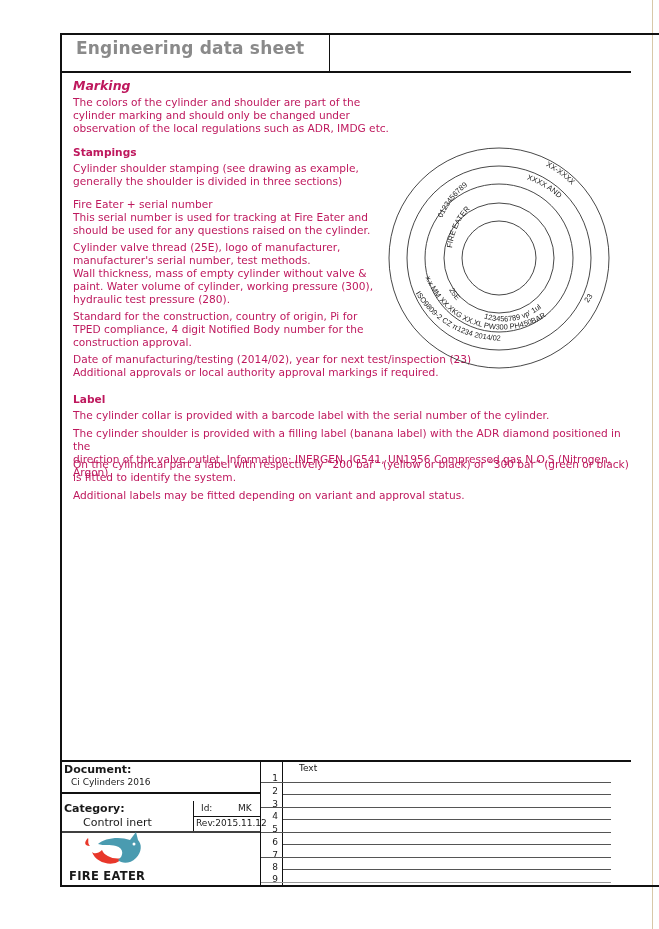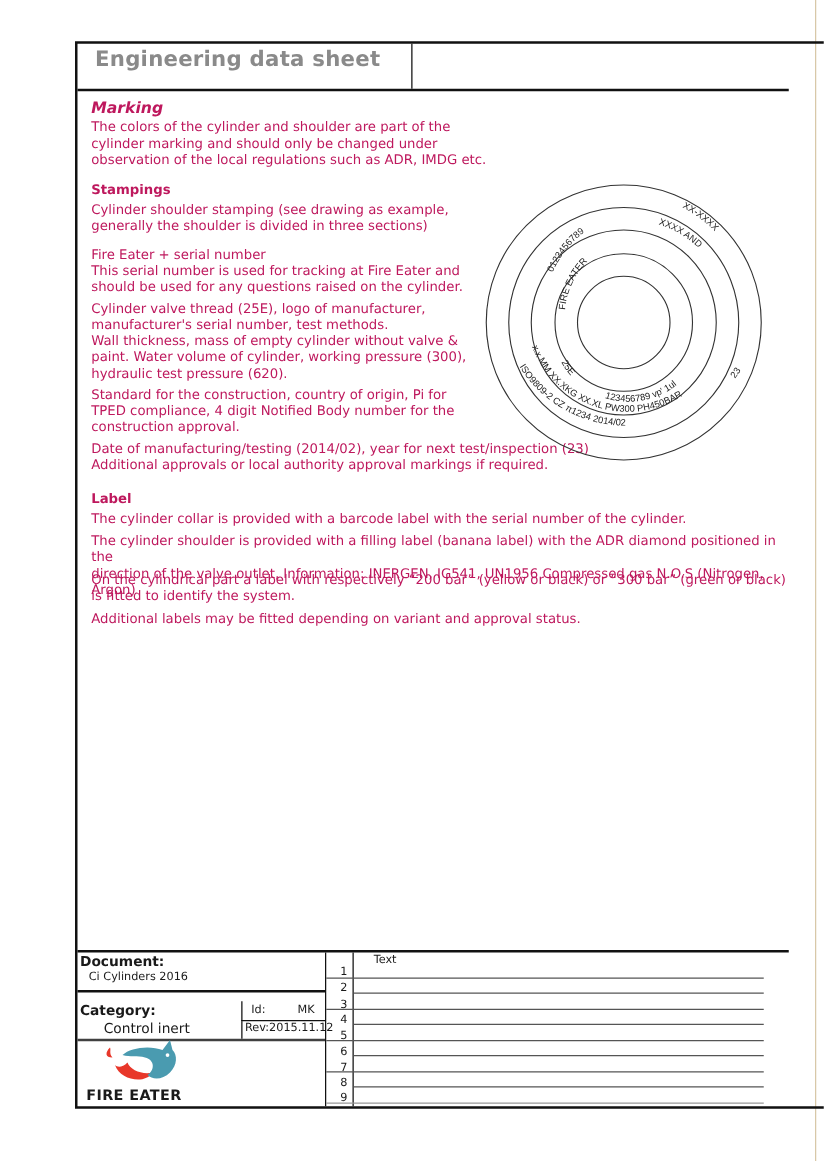--- a/index.html
+++ b/index.html
@@ -59,21 +59,21 @@
     <div class="txt" style="left:11px; top:125px;">
       <div>Fire Eater + serial number</div>
       <div>This serial number is used for tracking at Fire Eater and</div>
       <div>should be used for any questions raised on the cylinder.</div>
     </div>
     <div class="txt" style="left:11px; top:168px;">
       <div>Cylinder valve thread (25E), logo of manufacturer,</div>
       <div>manufacturer's serial number, test methods.</div>
       <div>Wall thickness, mass of empty cylinder without valve &amp;</div>
       <div>paint. Water volume of cylinder, working pressure (300),</div>
-      <div>hydraulic test pressure (620).</div>
+      <div>hydraulic test pressure (280).</div>
     </div>
     <div class="txt" style="left:11px; top:237px;">
       <div>Standard for the construction, country of origin, Pi for</div>
       <div>TPED compliance, 4 digit Notified Body number for the</div>
       <div>construction approval.</div>
     </div>
     <div class="txt" style="left:11px; top:280px;">
       <div>Date of manufacturing/testing (2014/02), year for next test/inspection (23)</div>
       <div>Additional approvals or local authority approval markings if required.</div>
     </div>

